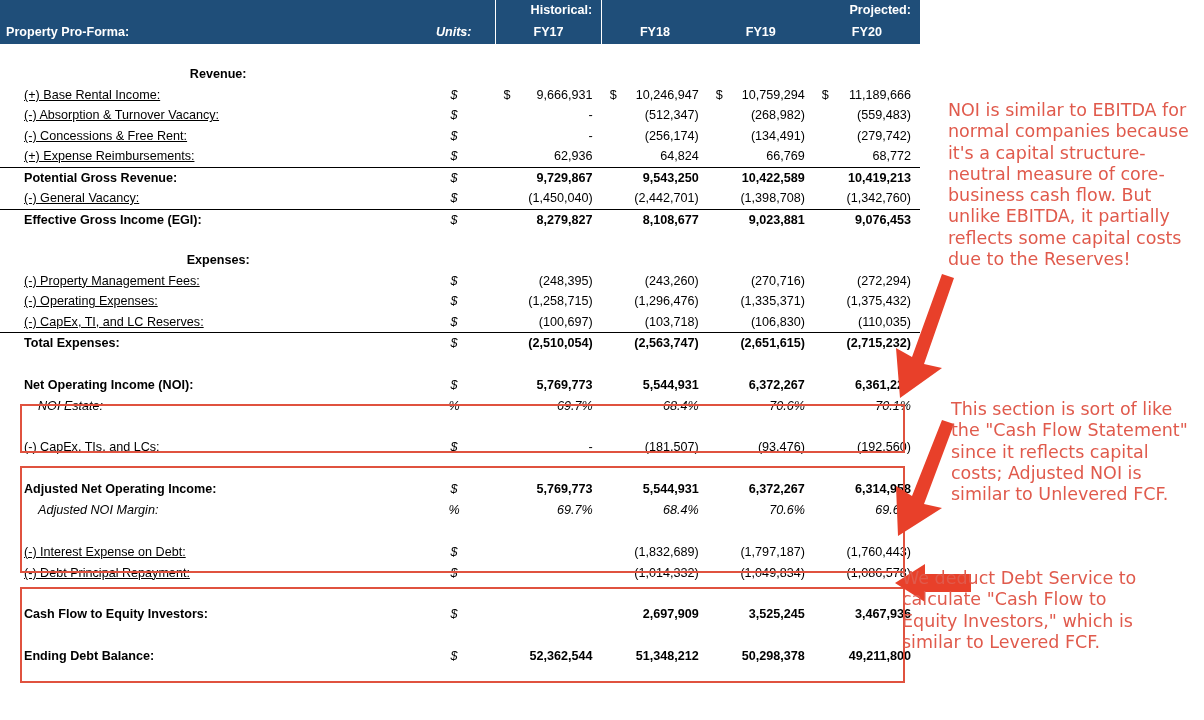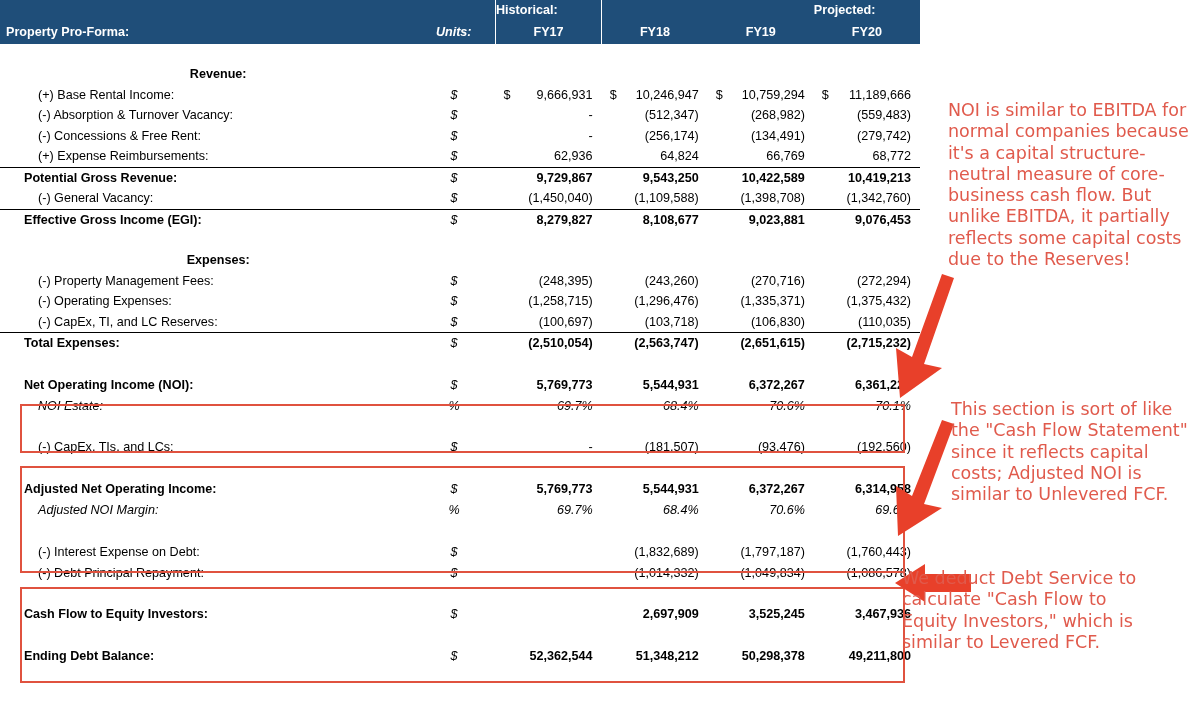--- a/index.html
+++ b/index.html
@@ -53,36 +53,36 @@
   .hdr-band td {
     background: #1f4e79;
     color: #ffffff;
     font-weight: bold;
     height: 20px;
     font-size: 12.6px;
   }
   .hdr-band.row1 td { height: 20px; }
   .hdr-band.row2 td { height: 24px; }
 
-  .hdr-right  { padding-right: 9px; }
+  .hdr-right  { text-align: right; padding-right: 9px; }
   .hdr-center { text-align: center; }
   .hdr-left   { text-align: left; padding-left: 6px; }
 
   .sep-left   { border-left: 1.5px solid #ffffff; }
   .sep-right  { border-right: 1.5px solid #ffffff; }
   .hdr-italic { font-style: italic; }
 
   .hdr-spacer td { height: 20px; background: #ffffff; }
 
   
   tr.r td { height: 20.5px; }
   tr.r-tall td { height: 22px; }
   tr.blank-lg td { height: 20px; }
   .lbl-head   { padding-left: 24px; text-align: center; font-weight: bold; }
-  .lbl-sub    { padding-left: 38px; text-align: left; }
+  .lbl-sub    { padding-left: 24px; text-align: left; text-decoration: underline; }
   .lbl-bold   { padding-left: 24px; text-align: left; font-weight: bold; }
   .lbl-ital   { padding-left: 38px; text-align: left; font-style: italic; }
 
   .units      { text-align: center; font-style: italic; }
   .units-pct  { text-align: center; font-style: italic; }
 
   .num        { text-align: right; padding-right: 9px; }
   .num-b      { text-align: right; padding-right: 9px; font-weight: bold; }
   .num-i      { text-align: right; padding-right: 9px; font-style: italic; }
 
@@ -218,21 +218,21 @@
           <td class="num-b ruled">9,729,867</td>
           <td class="num-b ruled">9,543,250</td>
           <td class="num-b ruled">10,422,589</td>
           <td class="num-b ruled">10,419,213</td>
         </tr>
 
         <tr class="r">
           <td class="lbl-sub">(-) General Vacancy:</td>
           <td class="units">$</td>
           <td class="num">(1,450,040)</td>
-          <td class="num">(1,109,588)</td>
+          <td class="num">(2,442,701)</td>
           <td class="num">(1,398,708)</td>
           <td class="num">(1,342,760)</td>
         </tr>
 
         <tr class="r rule-top">
           <td class="lbl-bold ruled">Effective Gross Income (EGI):</td>
           <td class="units ruled">$</td>
           <td class="num-b ruled">8,279,827</td>
           <td class="num-b ruled">8,108,677</td>
           <td class="num-b ruled">9,023,881</td>

